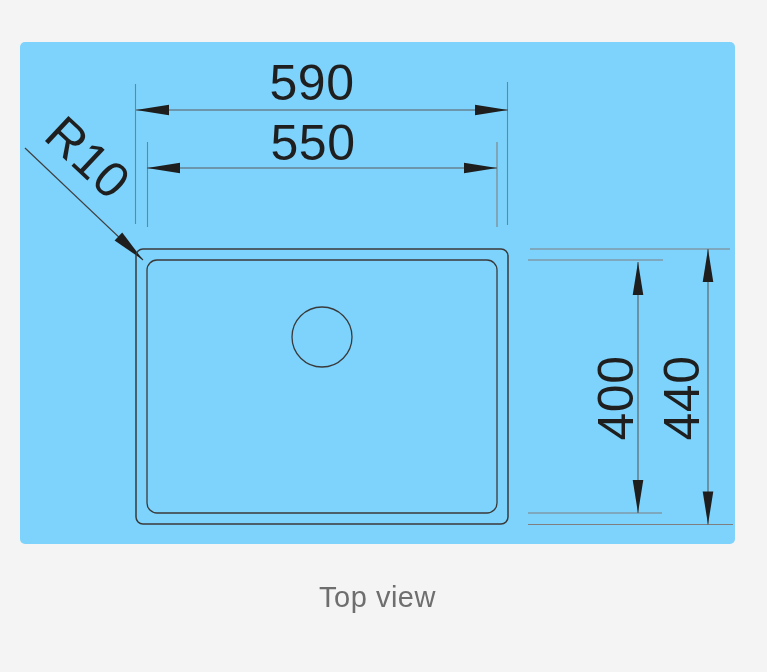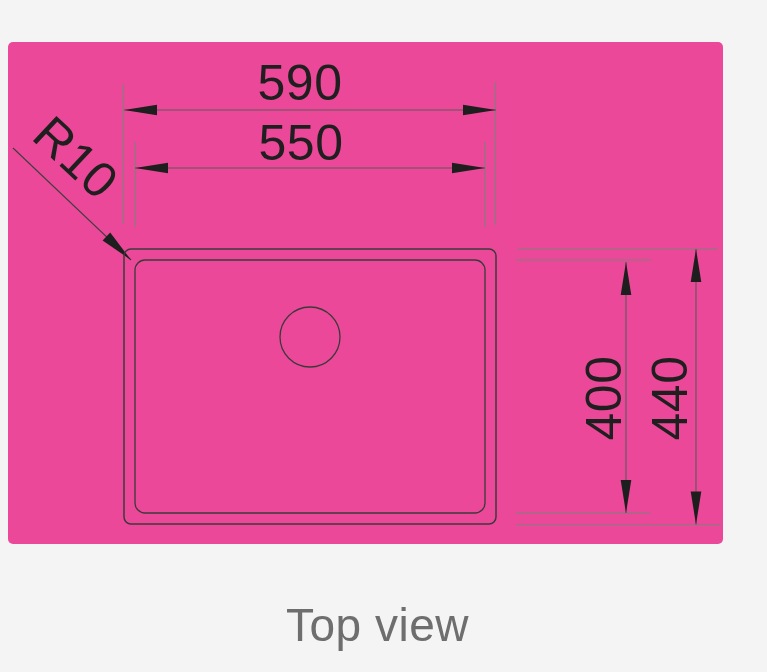--- a/index.html
+++ b/index.html
@@ -4,44 +4,44 @@
 <style>
   html,body { margin:0; padding:0; }
   body {
     width:767px; height:672px;
     background:#f4f4f5;
     position:relative;
     font-family:"Liberation Sans", sans-serif;
     overflow:hidden;
   }
   .panel {
-    position:absolute; left:8px; top:42px;
+    position:absolute; left:20px; top:42px;
     width:715px; height:502px;
-    background:#ec4899;
+    background:#7dd3fc;
     border-radius:5px;
   }
   .panel svg { display:block; }
   .ext-line   { stroke:#7f7f7f; stroke-width:1.1; fill:none; }
   .dim-line   { stroke:#5a5a5a; stroke-width:1.1; fill:none; }
   .leader     { stroke:#3f3f3f; stroke-width:1.2; fill:none; }
   .outline    { fill:none; stroke:#3a3a3a; stroke-width:1.5; }
   .outline-in { fill:none; stroke:#3a3a3a; stroke-width:1.3; }
   .drain      { fill:none; stroke:#3a3a3a; stroke-width:1.3; }
   .arrow      { fill:#1e1e1e; stroke:none; }
   .dim-text {
     font-family:"Liberation Sans", sans-serif;
     font-size:50px;
     fill:#1f1f1f;
     letter-spacing:0.5px;
   }
   .caption {
-    position:absolute; left:20px; top:604px;
+    position:absolute; left:20px; top:576px;
     width:715px;
     text-align:center;
-    font-size:46px;
+    font-size:29px;
     line-height:42px;
     color:#6e6e6e;
     letter-spacing:0.5px;
   }
 </style>
 </head>
 <body>
 
 <div class="panel">
   <svg width="715" height="502" viewBox="0 0 715 502">

